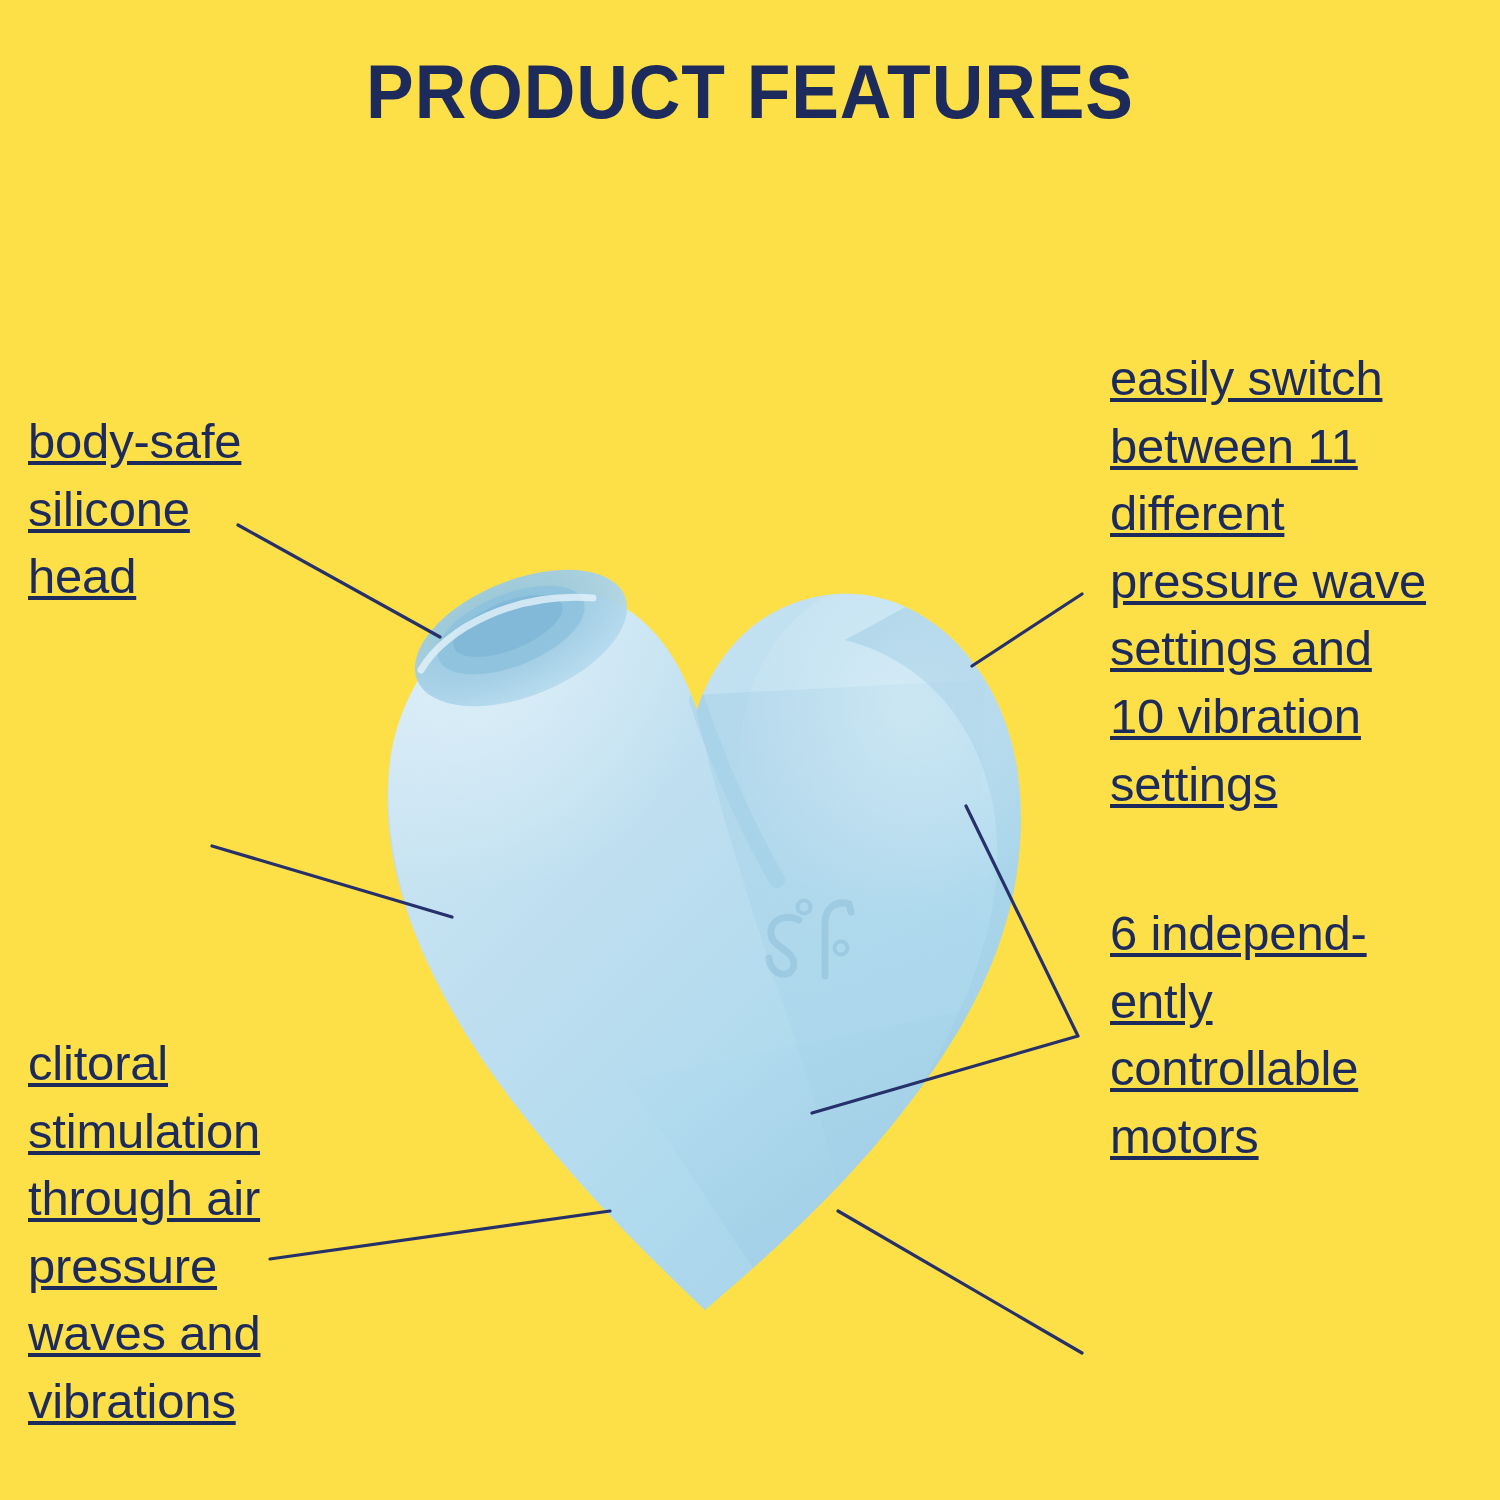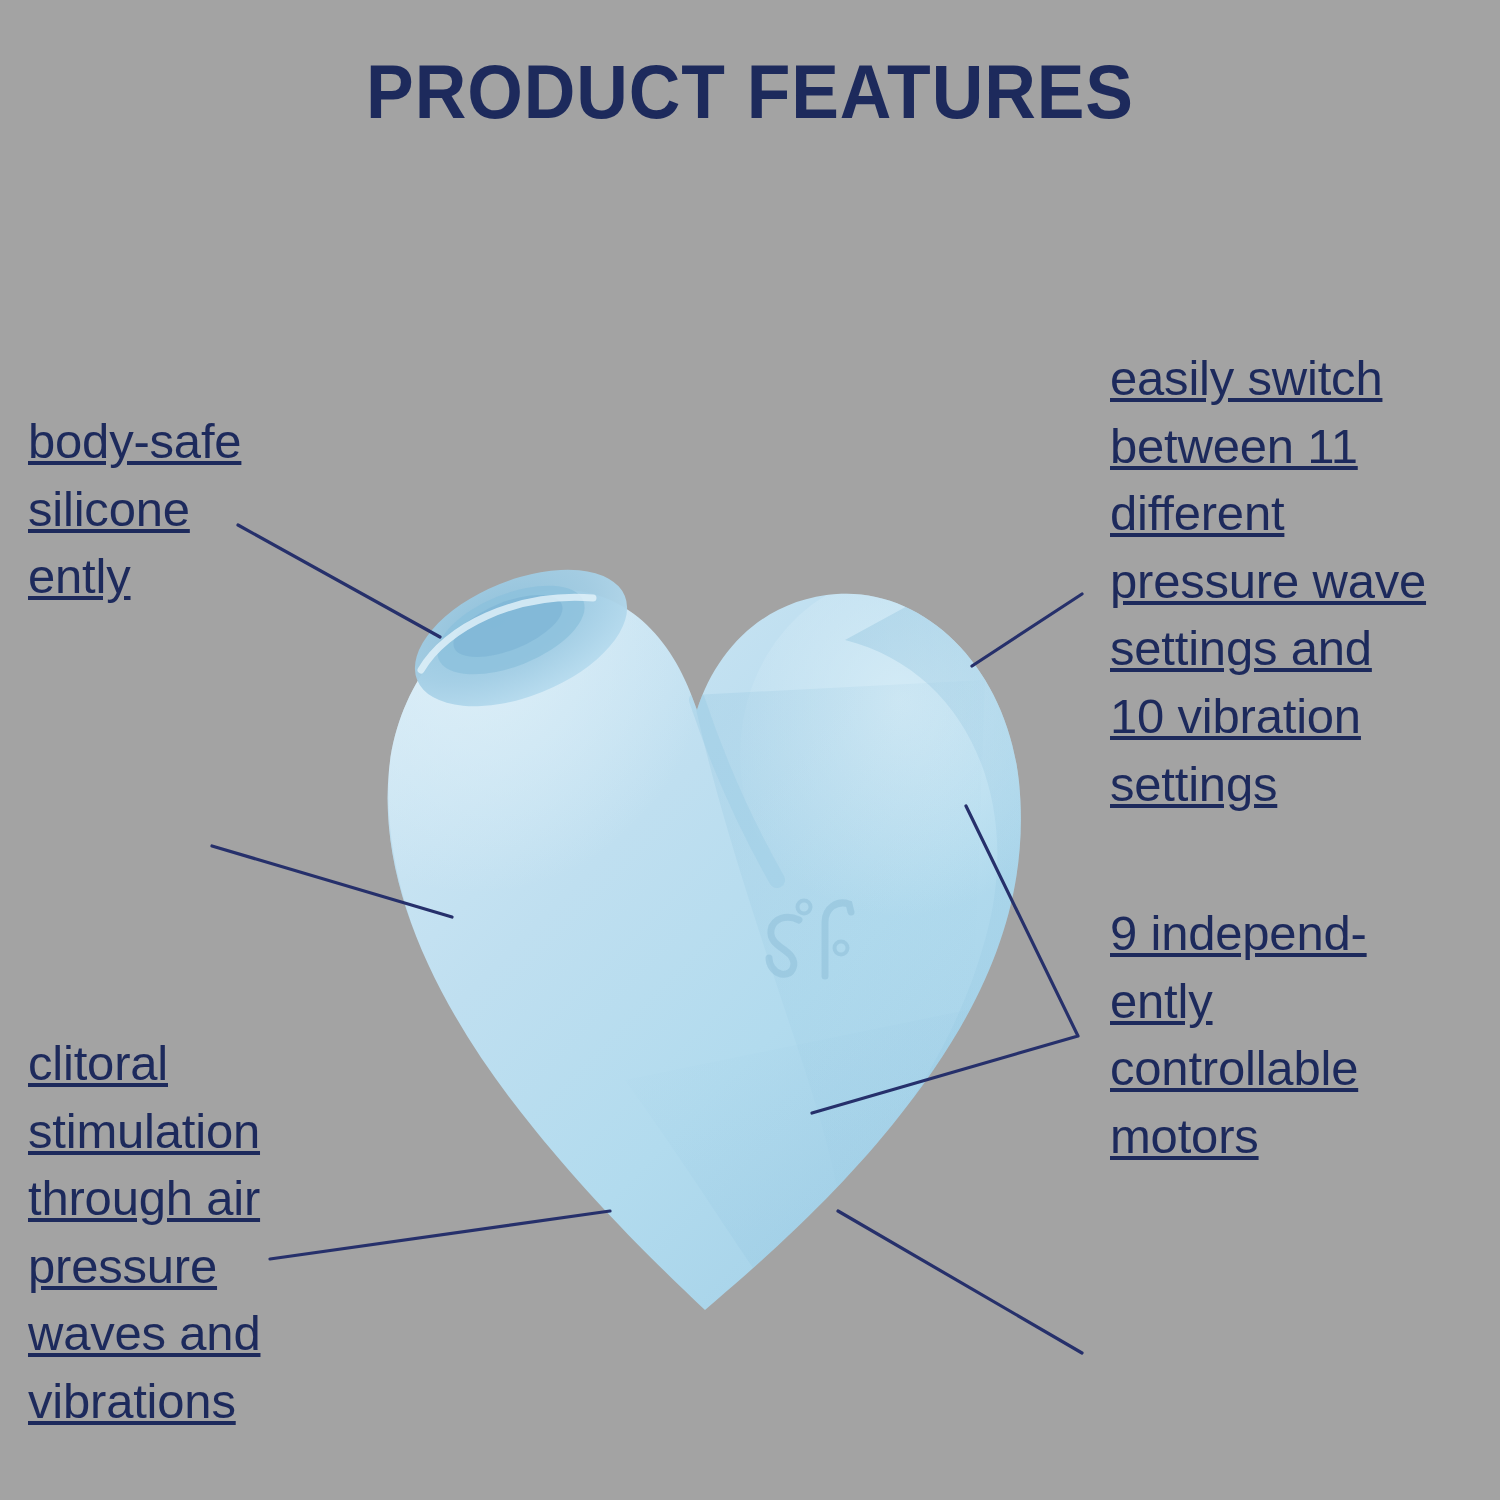--- a/index.html
+++ b/index.html
@@ -5,21 +5,21 @@
 <style>
   html, body {
     margin: 0;
     padding: 0;
     background: #ffffff;
   }
   #page {
     position: relative;
     width: 1500px;
     height: 1500px;
-    background: #a3a3a3;
+    background: #fde047;
     overflow: hidden;
     font-family: "Liberation Sans", sans-serif;
   }
 
   
   #title {
     position: absolute;
     top: 48px;
     left: 0;
     width: 1500px;
@@ -202,37 +202,37 @@
     <line x1="238" y1="525" x2="440" y2="637"></line>
     <line x1="212" y1="846" x2="452" y2="917"></line>
     <line x1="270" y1="1259" x2="610" y2="1211"></line>
     <line x1="972" y1="666" x2="1082" y2="594"></line>
     <polyline points="966,806 1078,1036 812,1113"></polyline>
     <line x1="838" y1="1211" x2="1082" y2="1353"></line>
   </svg>
 
   <div class="label left" id="label-body-safe">body-safe
 silicone
-ently</div>
+head</div>
 
 
   <div class="label left" id="label-clitoral">clitoral
 stimulation
 through air
 pressure
 waves and
 vibrations</div>
 
   <div class="label right" id="label-settings">easily switch
 between 11
 different
 pressure wave
 settings and
 10 vibration
 settings</div>
 
-  <div class="label right" id="label-motors">9 independ-
+  <div class="label right" id="label-motors">6 independ-
 ently
 controllable
 motors</div>
 
 
 </div>
 
 </body></html>

